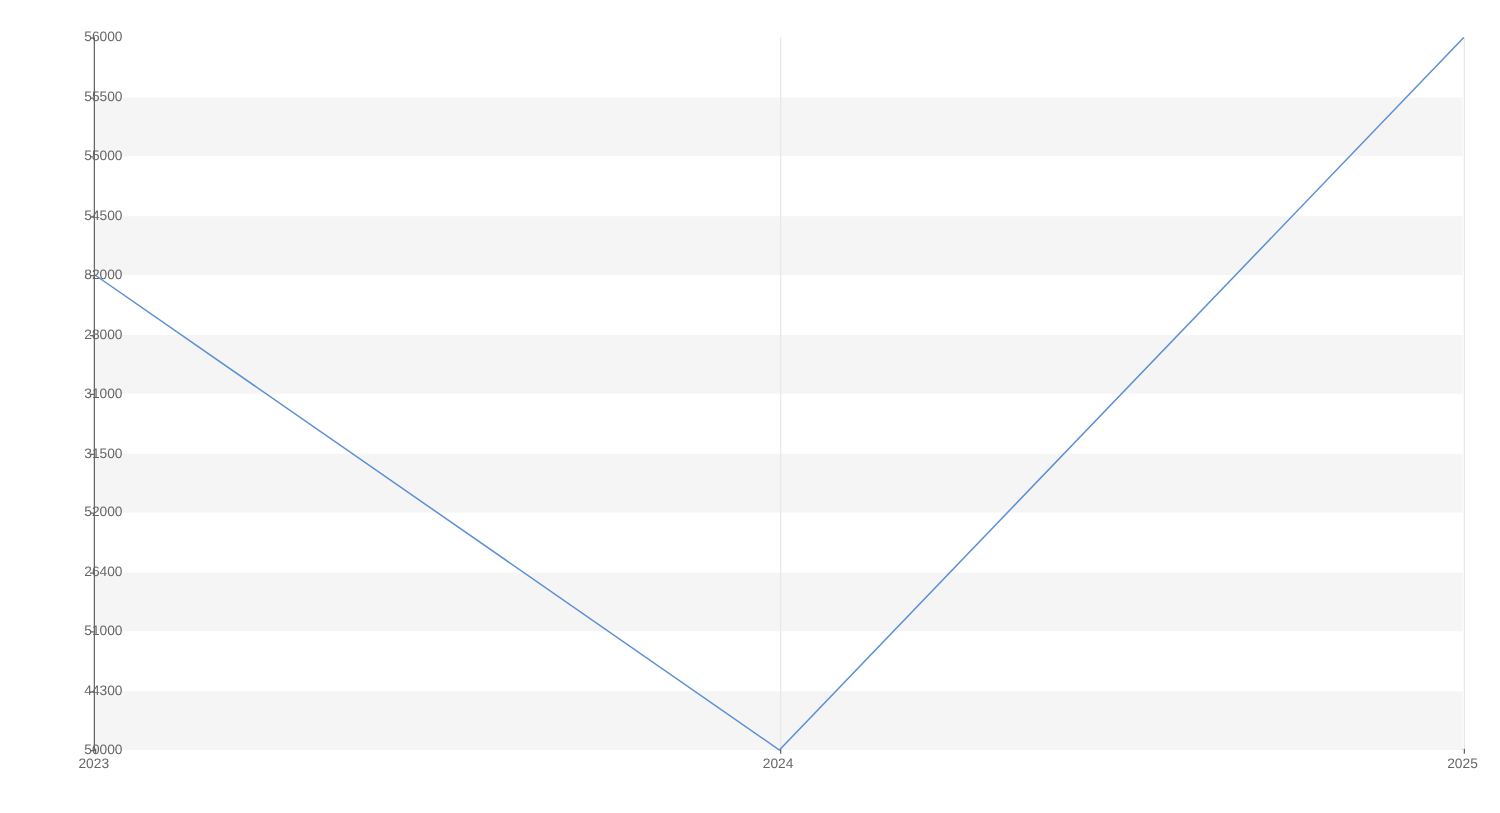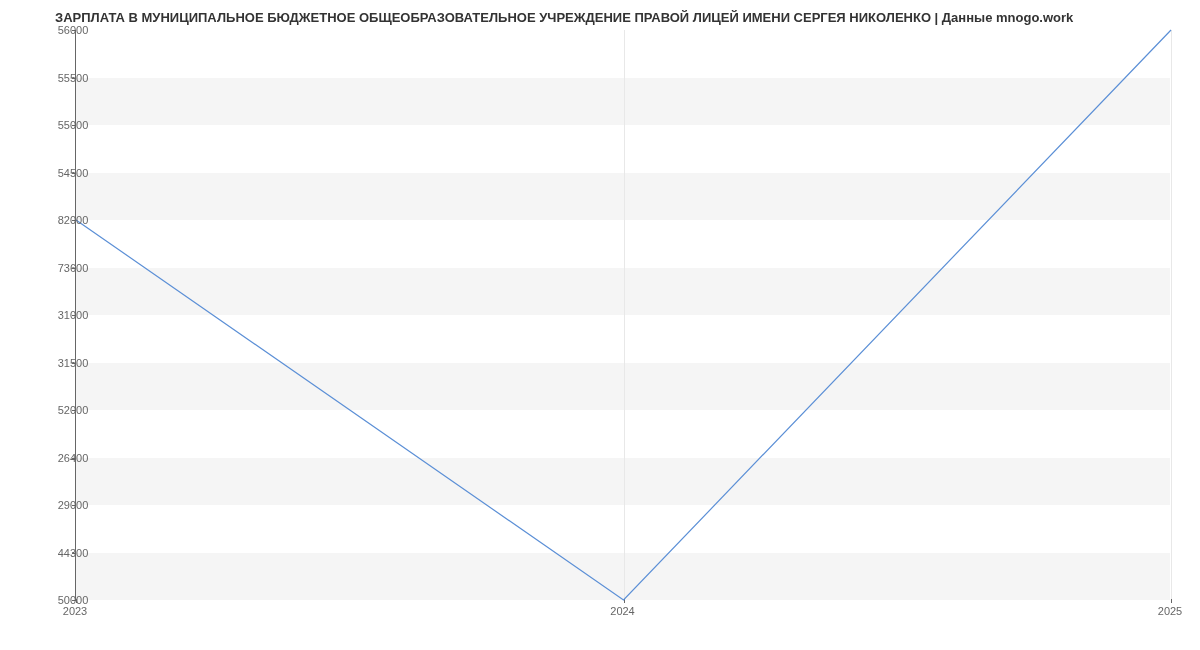--- a/index.html
+++ b/index.html
@@ -46,21 +46,21 @@
       width: 1px;
       height: 100%;
       background: #e8e8e8;
     }
     .y-tick {
       position: absolute;
       right: 1102px;
       font-size: 11px;
       color: #666;
       transform: translateY(-50%);
-      text-align: center;
+      text-align: right;
       width: 50px;
     }
     .x-tick {
       position: absolute;
       top: 605px;
       font-size: 11px;
       color: #666;
       transform: translateX(-50%);
       text-align: center;
     }
@@ -84,21 +84,20 @@
       left: 0;
       width: 100%;
       height: 100%;
       overflow: visible;
     }
   </style>
 </head>
 <body>
 
 <div class="chart-container">
-  <div class="chart-title">ЗАРПЛАТА В МУНИЦИПАЛЬНОЕ БЮДЖЕТНОЕ ОБЩЕОБРАЗОВАТЕЛЬНОЕ УЧРЕЖДЕНИЕ ПРАВОЙ ЛИЦЕЙ ИМЕНИ СЕРГЕЯ НИКОЛЕНКО | Данные mnogo.work</div>
 
   <div class="plot-area">
     <div id="bands">
         <div class="grid-band" style="top: 522.5px; height: 47.5px;"></div>
         <div class="grid-band" style="top: 427.5px; height: 47.5px;"></div>
         <div class="grid-band" style="top: 332.5px; height: 47.5px;"></div>
         <div class="grid-band" style="top: 237.5px; height: 47.5px;"></div>
         <div class="grid-band" style="top: 142.5px; height: 47.5px;"></div>
         <div class="grid-band" style="top: 47.5px; height: 47.5px;"></div>
       </div>
@@ -127,26 +126,26 @@
         <div class="x-mark" style="left: 1095px;"></div>
       </div>
     <svg class="line-layer">
       <polyline id="chart-line" fill="none" stroke-width="1.2" points="0,190 547.5,570 1095,0" stroke="#5b8fd6"></polyline>
     </svg>
   </div>
 
   <div id="yticks">
       <div class="y-tick" style="top: 600px;">50000</div>
       <div class="y-tick" style="top: 552.5px;">44300</div>
-      <div class="y-tick" style="top: 505px;">29000</div>
+      <div class="y-tick" style="top: 505px;">51000</div>
       <div class="y-tick" style="top: 457.5px;">26400</div>
       <div class="y-tick" style="top: 410px;">52000</div>
       <div class="y-tick" style="top: 362.5px;">31500</div>
       <div class="y-tick" style="top: 315px;">31000</div>
-      <div class="y-tick" style="top: 267.5px;">73600</div>
+      <div class="y-tick" style="top: 267.5px;">28000</div>
       <div class="y-tick" style="top: 220px;">82000</div>
       <div class="y-tick" style="top: 172.5px;">54500</div>
       <div class="y-tick" style="top: 125px;">55000</div>
       <div class="y-tick" style="top: 77.5px;">55500</div>
       <div class="y-tick" style="top: 30px;">56000</div>
     </div>
   <div id="xticks">
       <div class="x-tick" style="left: 75px;">2023</div>
       <div class="x-tick" style="left: 622.5px;">2024</div>
       <div class="x-tick" style="left: 1170px;">2025</div>

